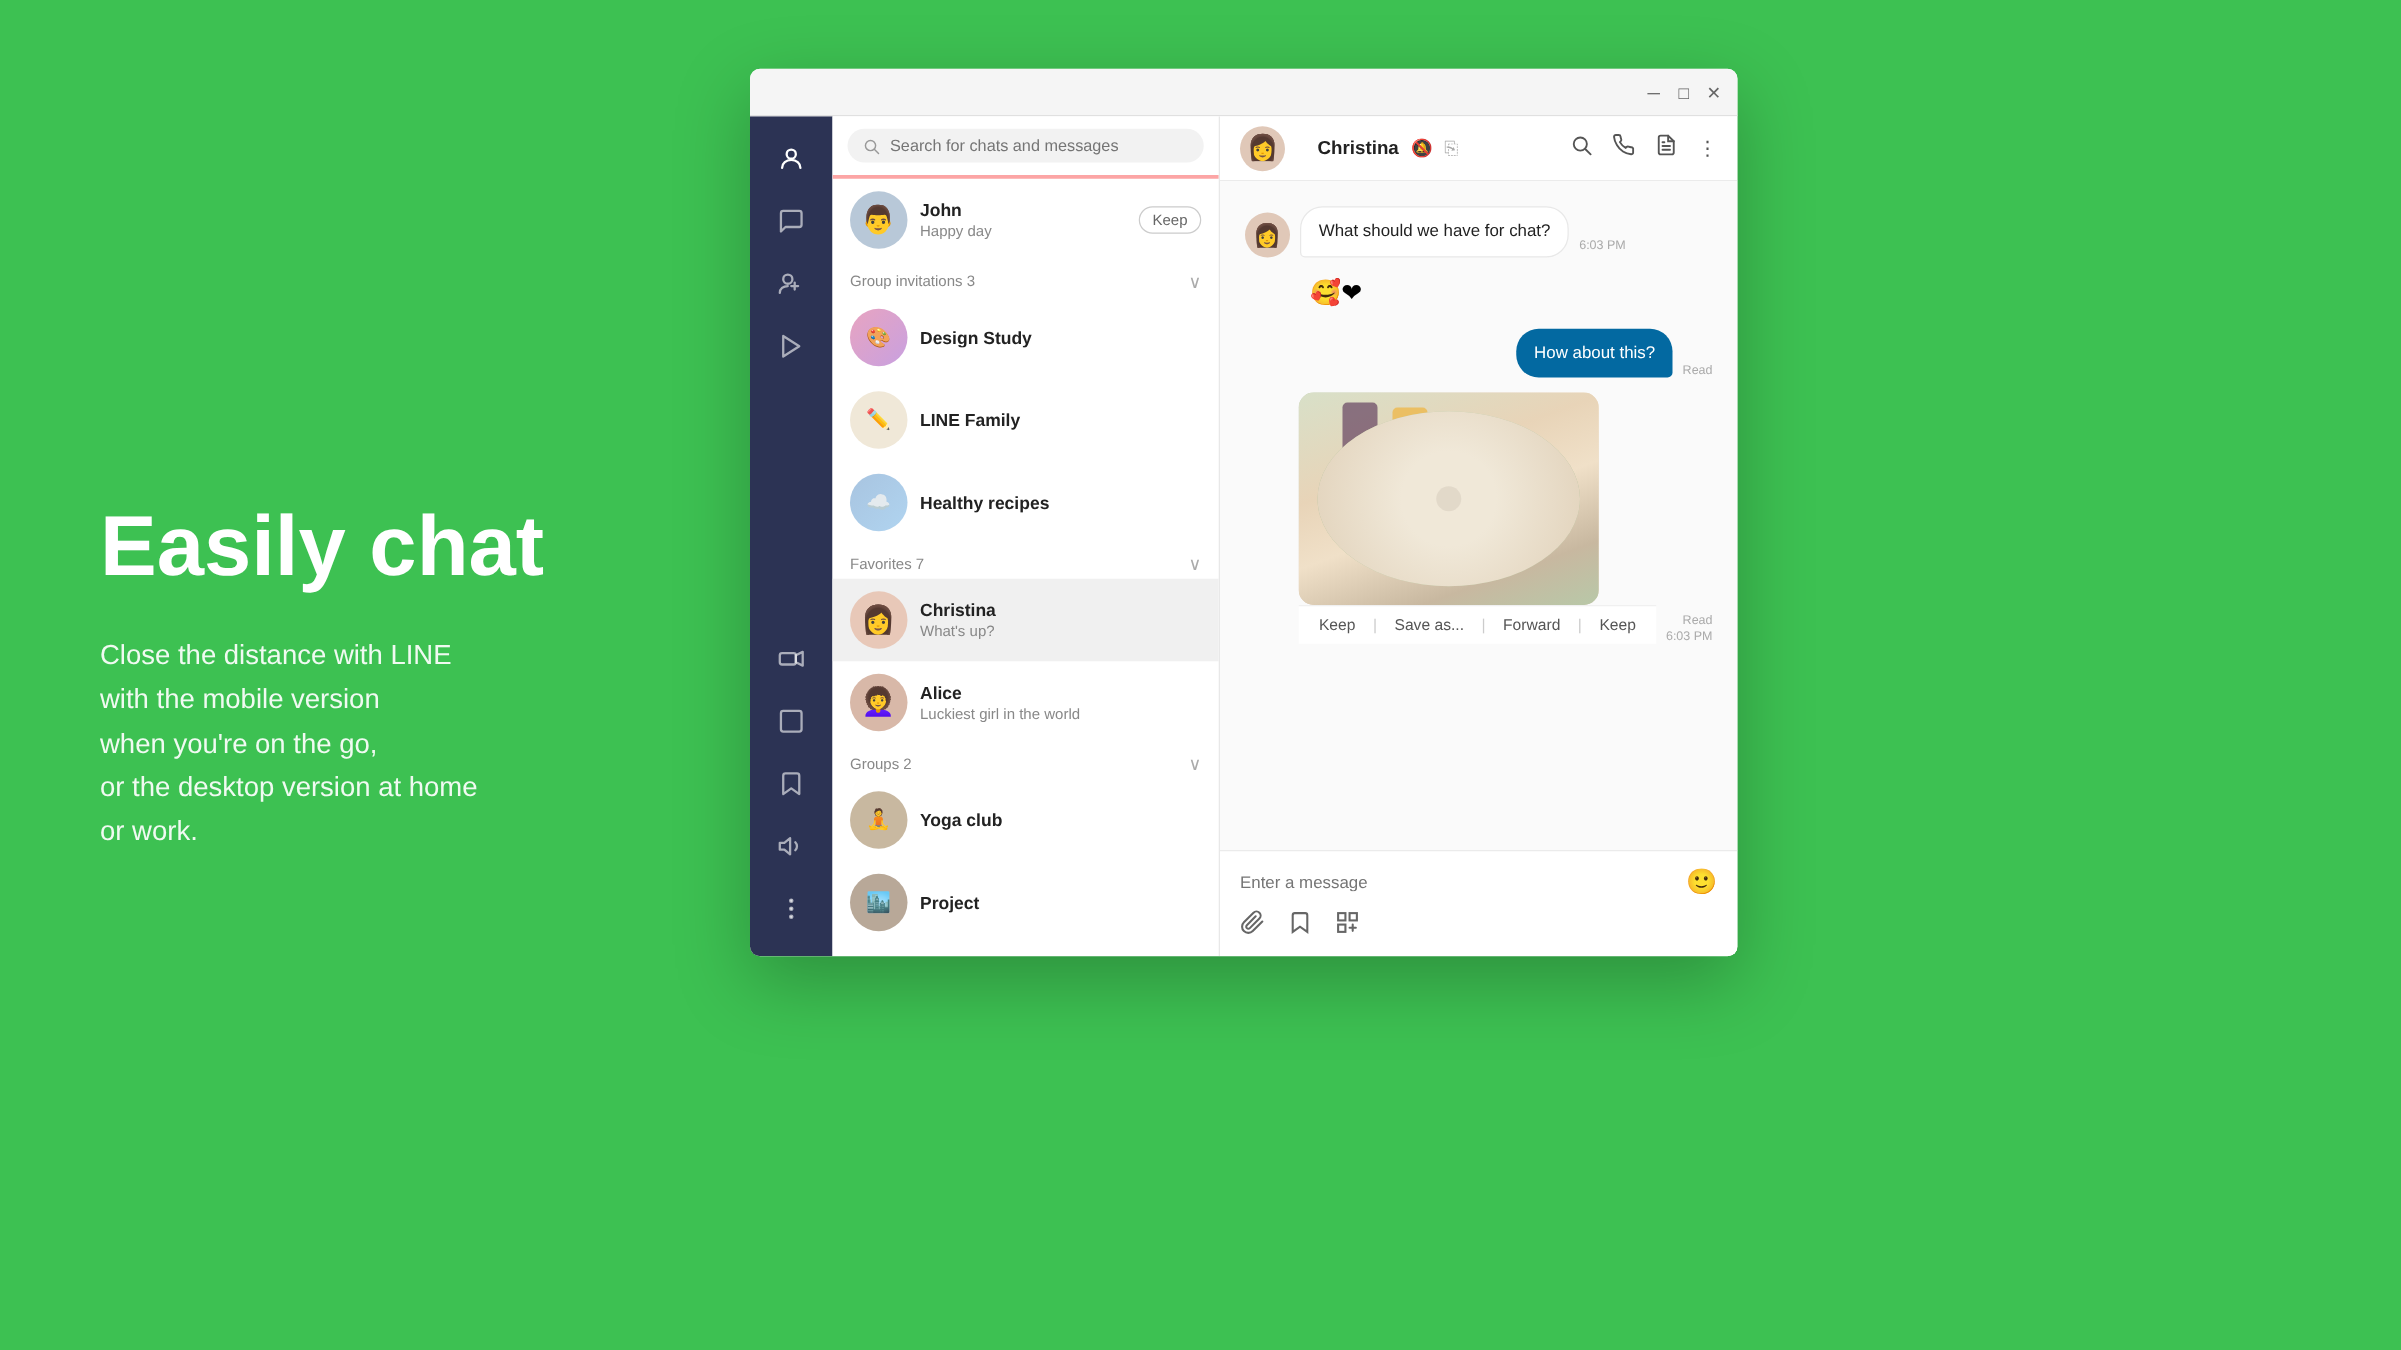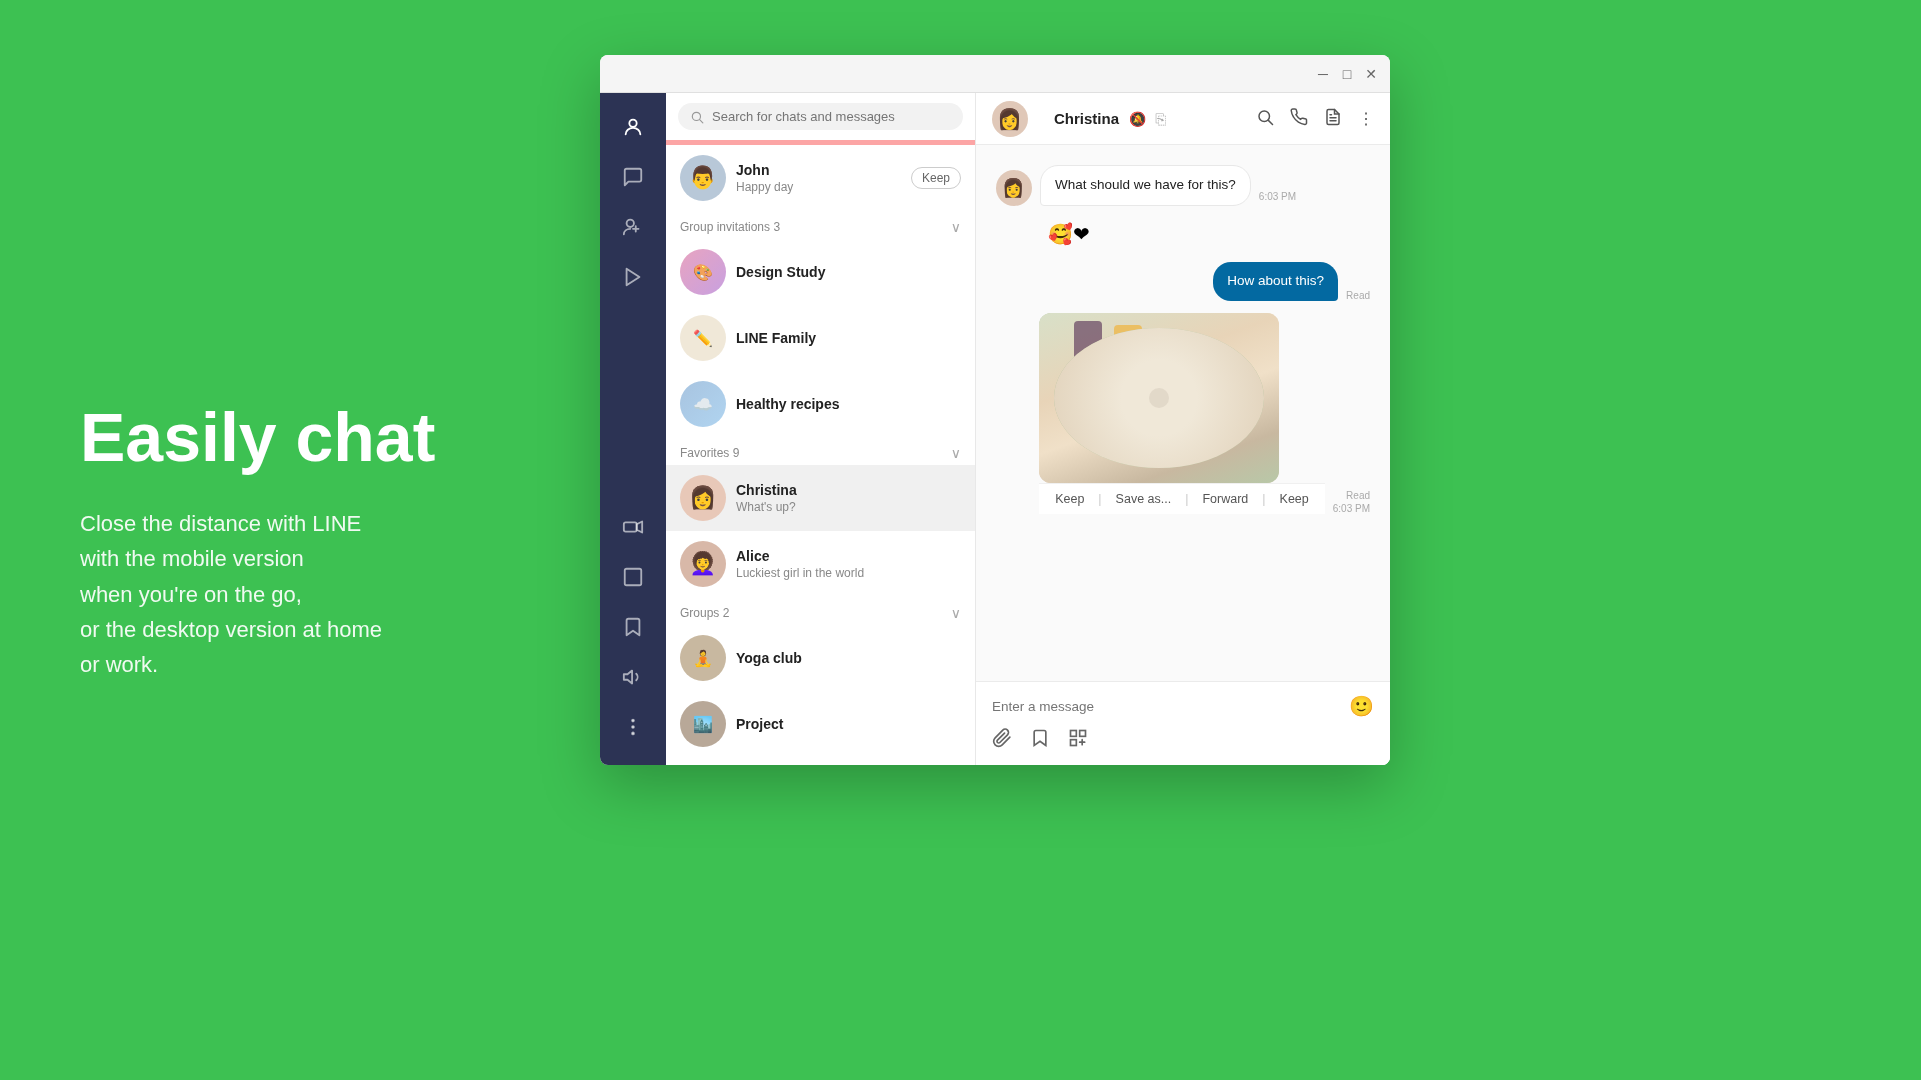--- a/index.html
+++ b/index.html
@@ -120,21 +120,21 @@
       background: #fff;
       border-right: 1px solid #e8e8e8;
       display: flex;
       flex-direction: column;
       flex-shrink: 0;
       overflow: hidden;
     }
 
     .chat-list-header {
       padding: 10px 12px;
-      border-bottom: 5px solid #fca5a5;
+      border-bottom: 3px solid #fca5a5;
       flex-shrink: 0;
     }
 
     .search-box {
       display: flex;
       align-items: center;
       background: #f2f2f2;
       border-radius: 20px;
       padding: 6px 12px;
       gap: 8px;
@@ -644,21 +644,21 @@
         <div class="chat-item">
           <div class="chat-avatar avatar-healthy">
             <div class="face-circle" style="font-size:16px;">☁️</div>
           </div>
           <div class="chat-info">
             <div class="chat-name">Healthy recipes</div>
           </div>
         </div>
 
         <div class="section-header">
-          <span>Favorites 9</span>
+          <span>Favorites 7</span>
           <span class="chevron-icon">∨</span>
         </div>
 
         <div class="chat-item active">
           <div class="chat-avatar avatar-christina">
             <div class="face-circle">👩</div>
           </div>
           <div class="chat-info">
             <div class="chat-name">Christina</div>
             <div class="chat-preview">What's up?</div>
@@ -736,21 +736,21 @@
         </div>
       </div>
 
       <div class="chat-messages">
 
         <div class="message-row received">
           <div class="msg-avatar">
             <div class="face-circle" style="font-size:18px;">👩</div>
           </div>
           <div>
-            <div class="msg-bubble received">What should we have for this?</div>
+            <div class="msg-bubble received">What should we have for chat?</div>
           </div>
           <div class="msg-time">6:03 PM</div>
         </div>
 
         <div class="message-row received">
           <div style="width:44px; flex-shrink:0;"></div>
           <div class="emoji-row">🥰❤</div>
         </div>
 
         <div class="message-row sent">

